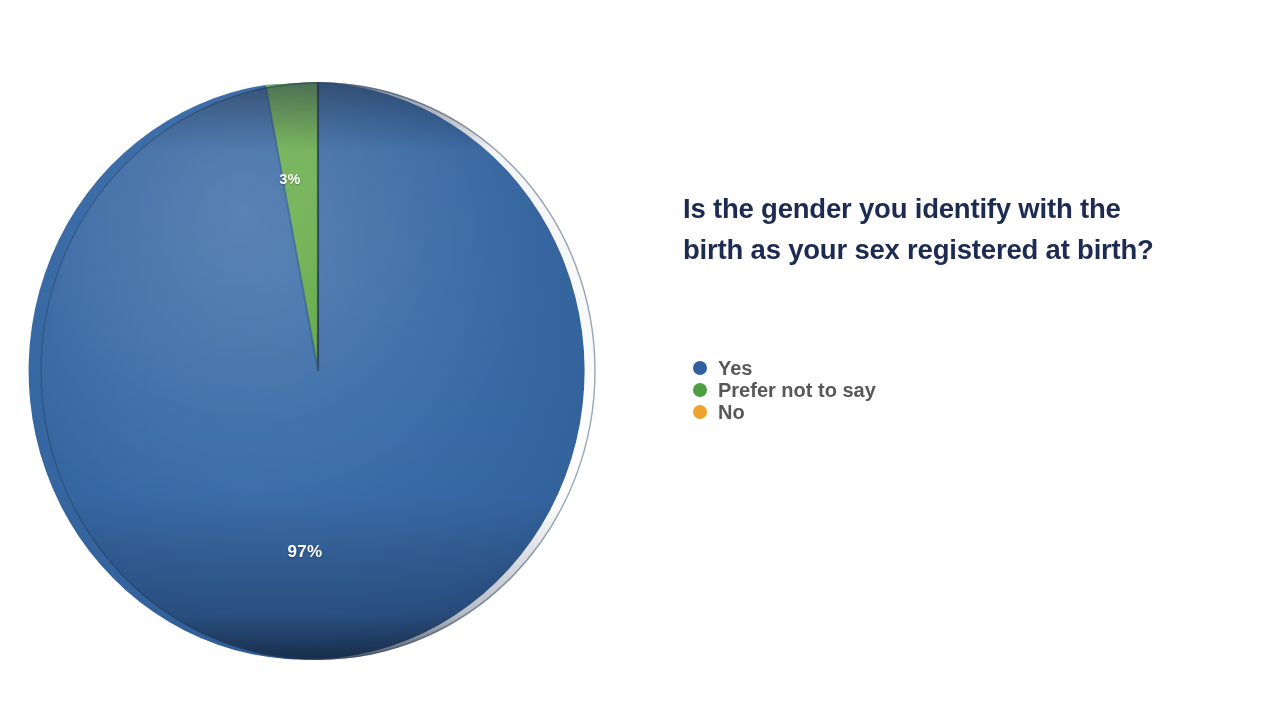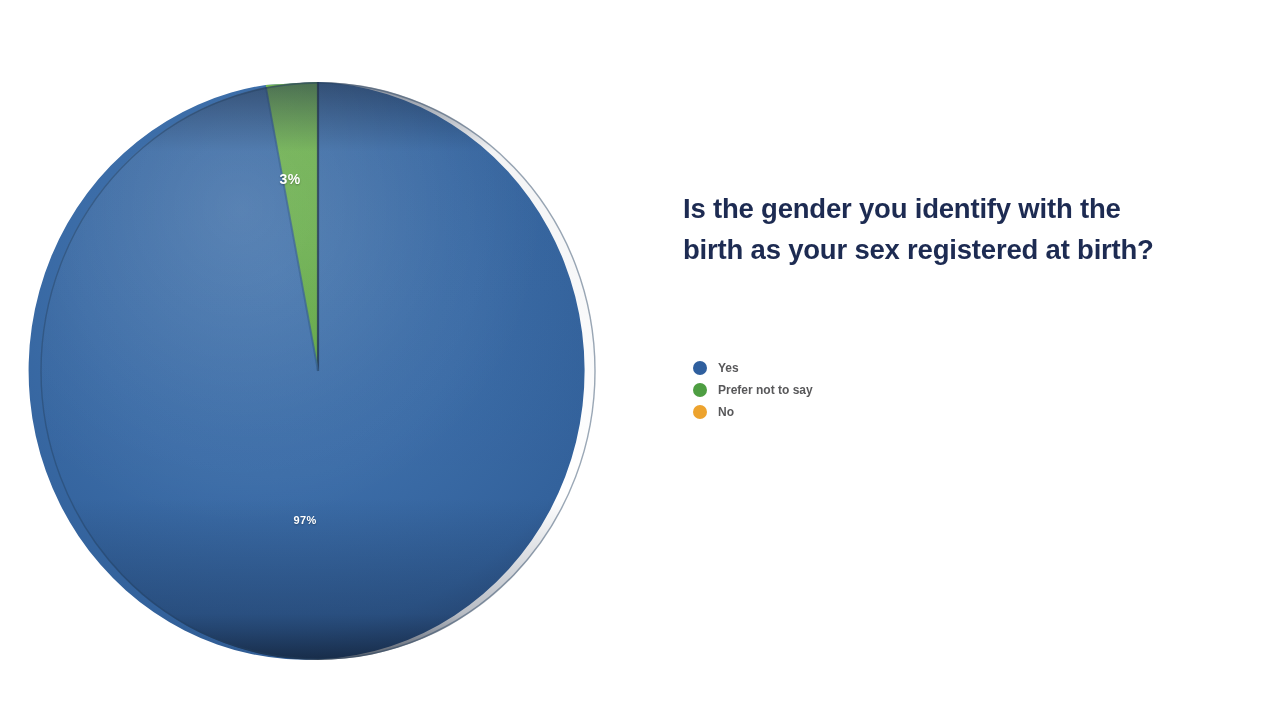--- a/index.html
+++ b/index.html
@@ -44,22 +44,22 @@
     font-family: "Liberation Sans", sans-serif;
     font-weight: bold;
     white-space: nowrap;
     letter-spacing: 0.4px;
     text-shadow: 0 1px 2px rgba(0,0,0,0.30);
     pointer-events: none;
   }
 
   #label-yes {
     left: 305px;
-    top: 514px;
-    font-size: 11px;
+    top: 542px;
+    font-size: 17px;
     transform: translateX(-50%);
   }
 
   #label-prefer {
     left: 290px;
     top: 171px;
     font-size: 14px;
     transform: translateX(-50%);
   }
 
@@ -108,21 +108,21 @@
     height: 14px;
     border-radius: 50%;
     flex: 0 0 14px;
     margin-right: 11px;
   }
 
   .legend-label {
     color: #58585a;
     font-family: "Liberation Sans", sans-serif;
     font-weight: bold;
-    font-size: 12px;
+    font-size: 20px;
     line-height: 22px;
     white-space: nowrap;
   }
 </style>
 </head>
 <body>
 
 <div id="stage">
 
   <div id="chart-area">

